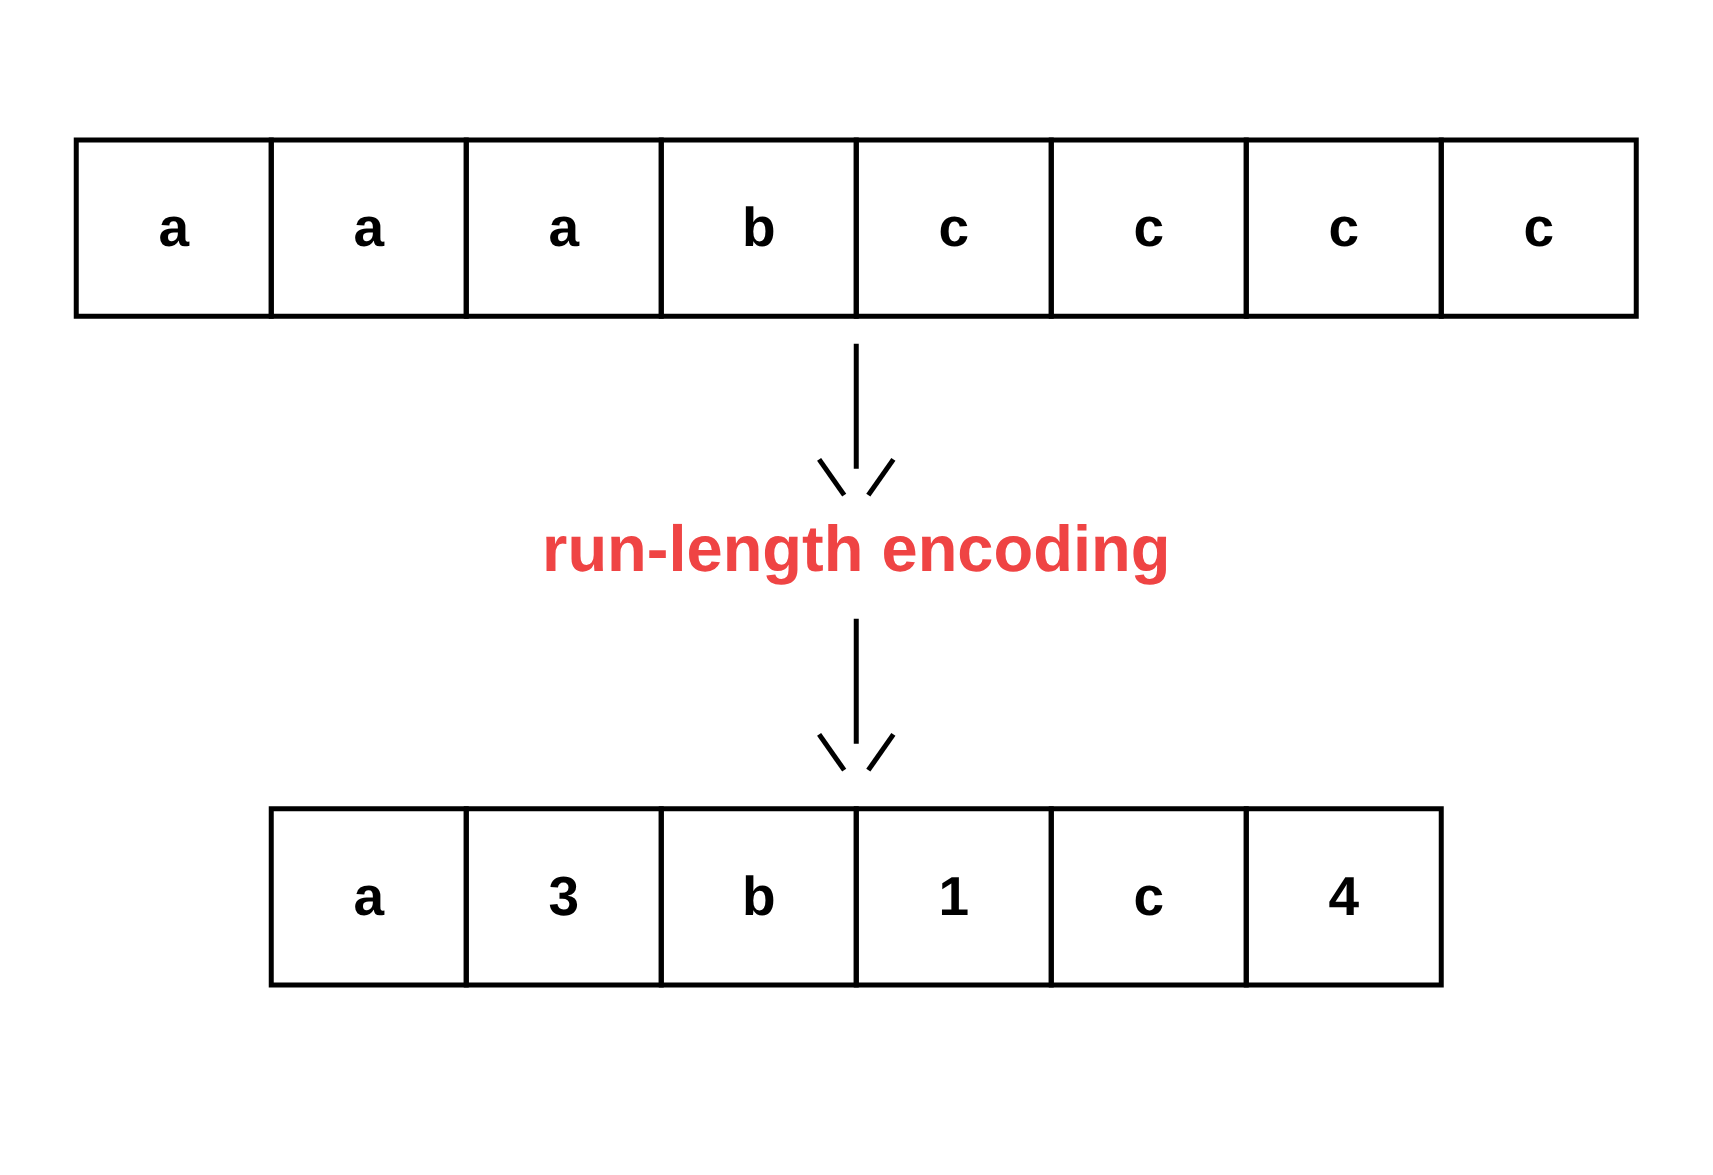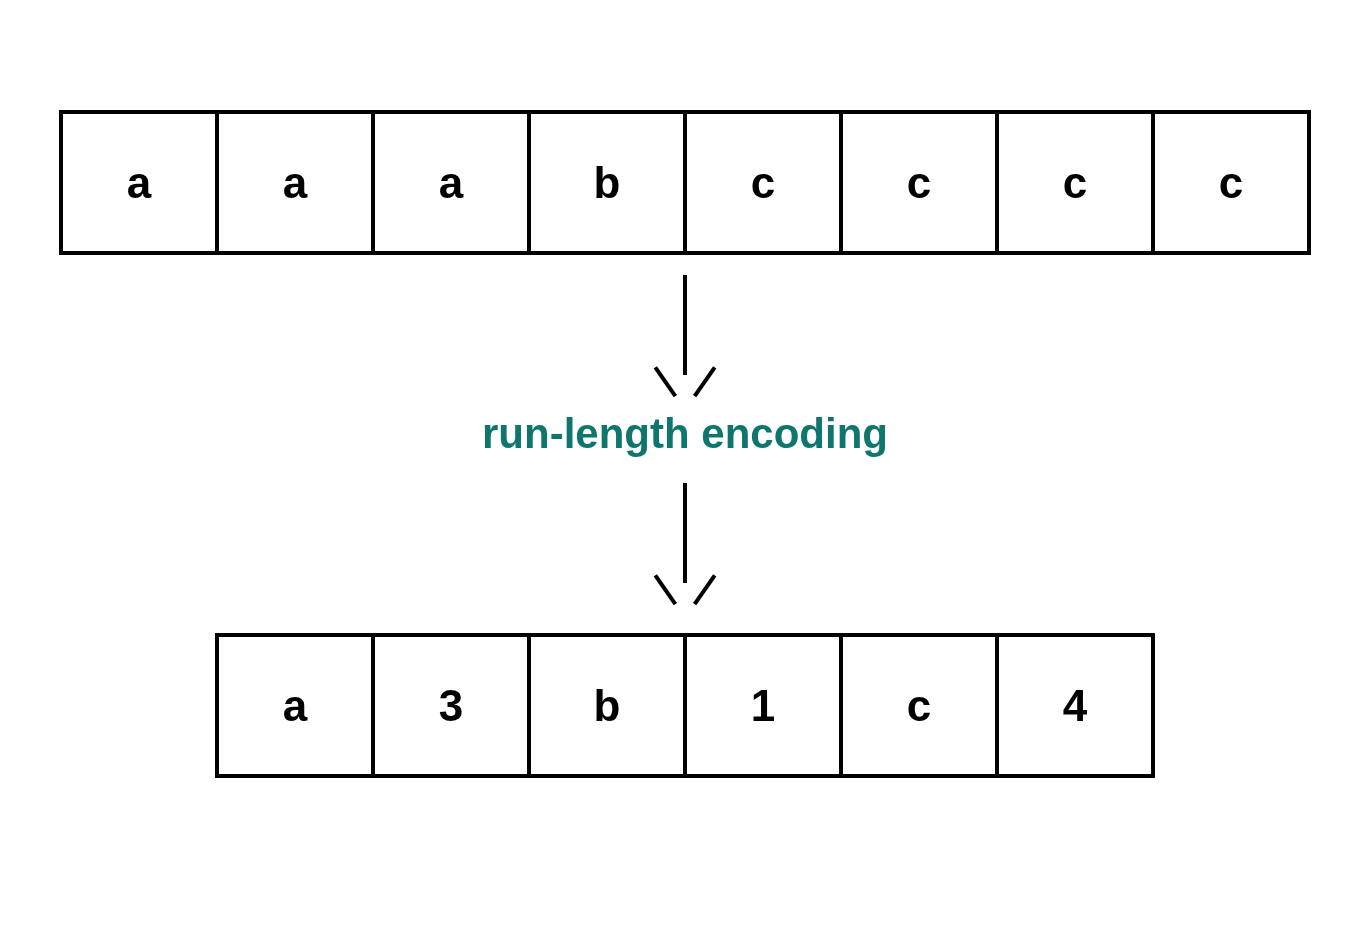--- a/index.html
+++ b/index.html
@@ -72,23 +72,23 @@
       left: -12px;
       transform: rotate(-35deg);
       transform-origin: bottom right;
     }
     .arrow-head::after {
       right: -12px;
       transform: rotate(35deg);
       transform-origin: bottom left;
     }
     .label {
-      font-size: 42px;
+      font-size: 52px;
       font-weight: 900;
-      color: #0f766e;
+      color: #ef4444;
       margin-top: 5px;
       margin-bottom: 5px;
     }
   </style>
 </head>
 <body>
 
 <div class="row">
   <div class="cell">a</div>
   <div class="cell">a</div>

